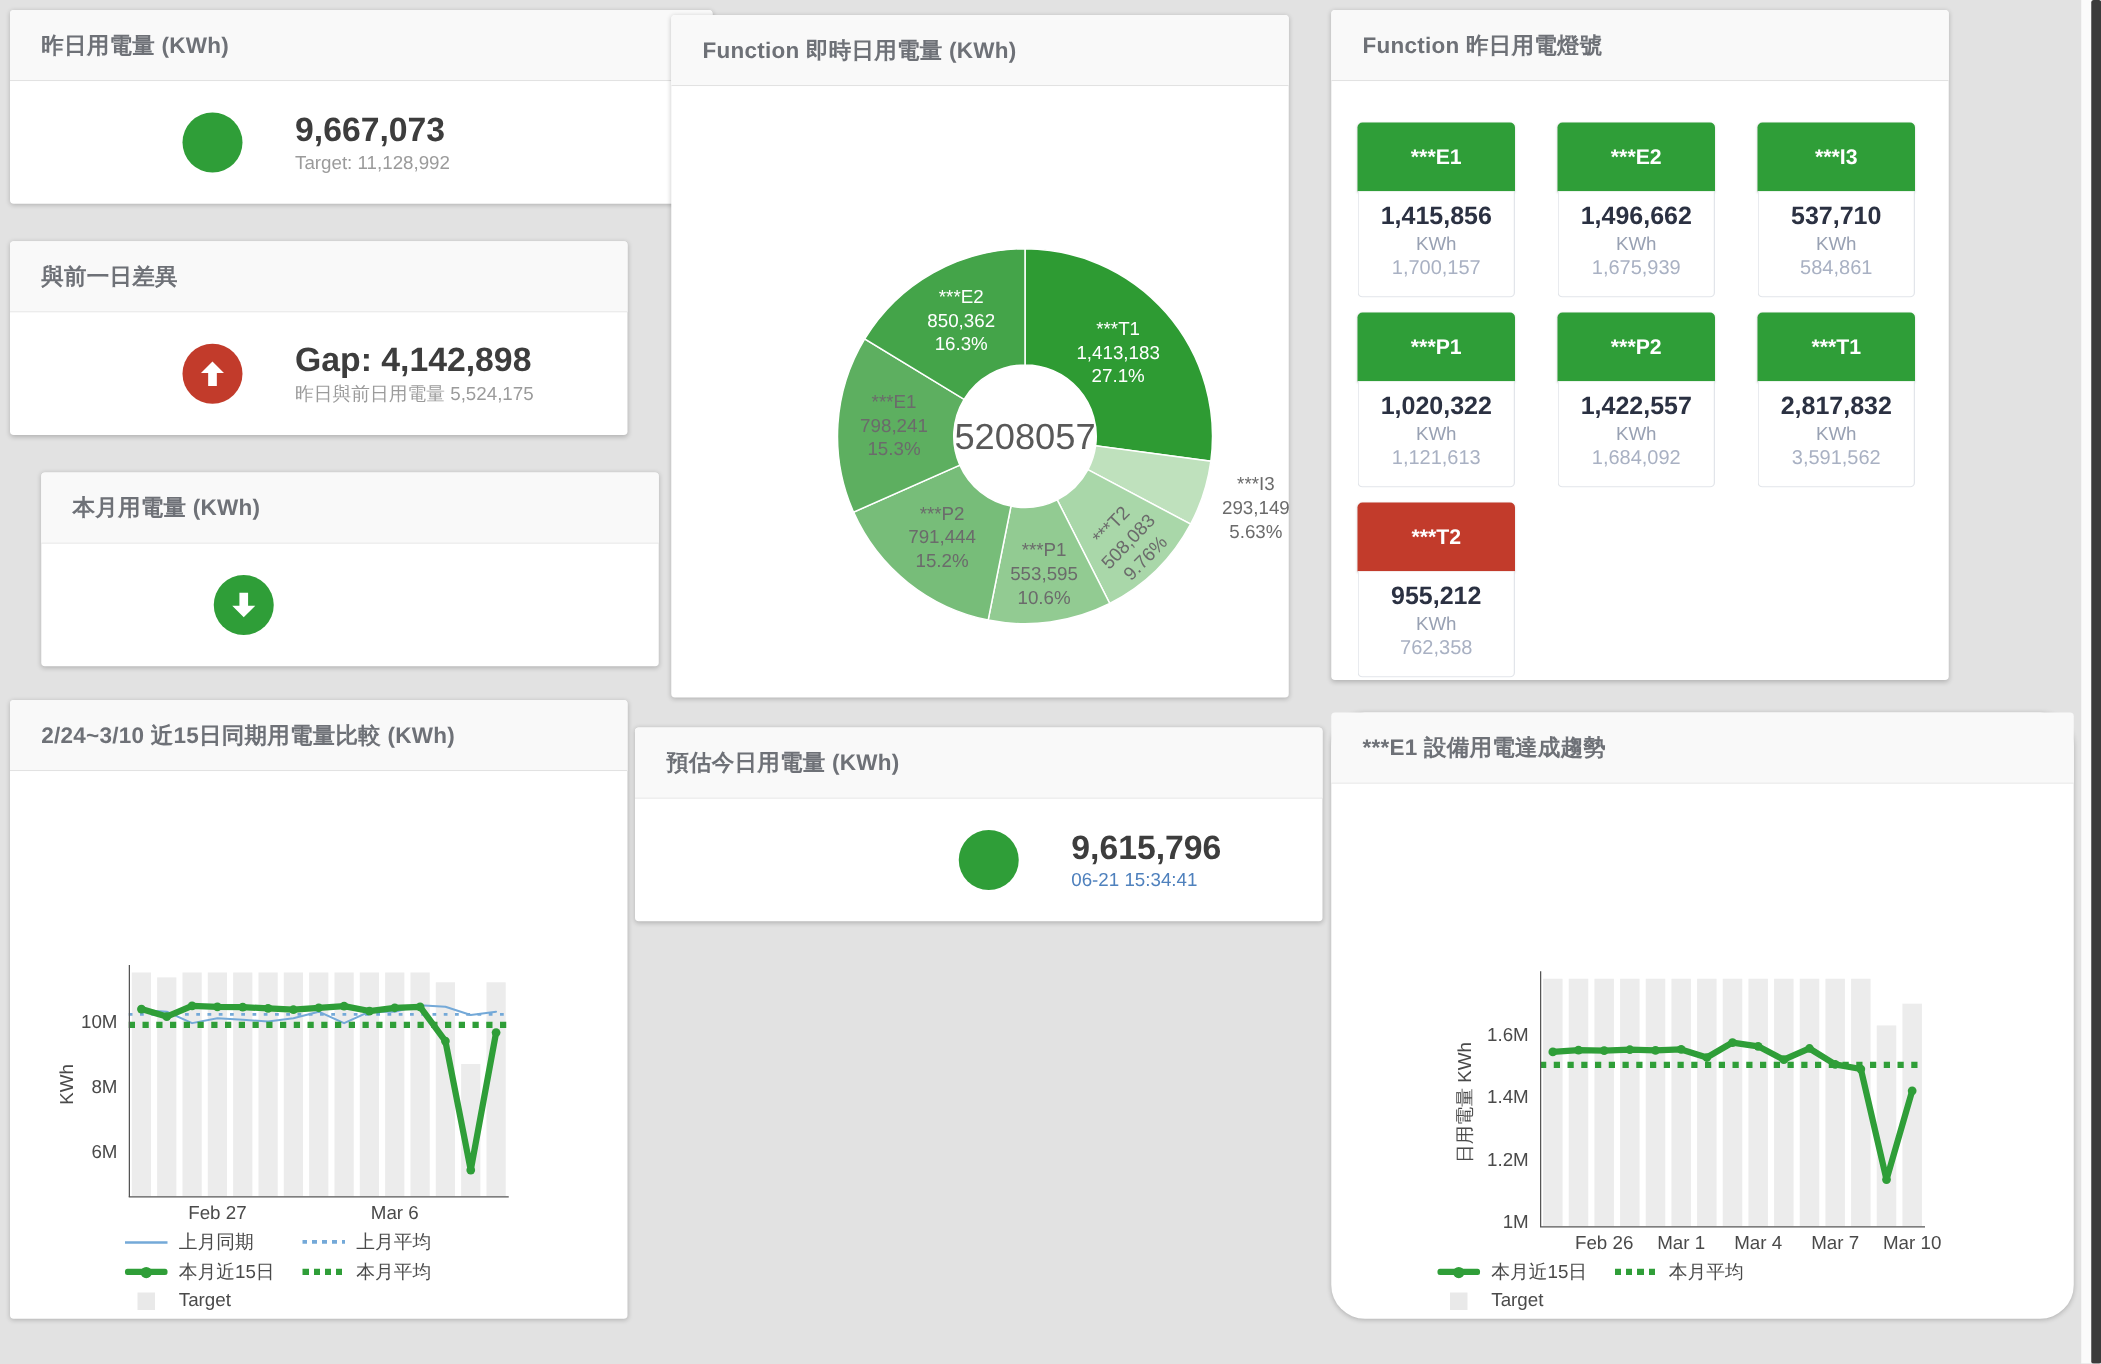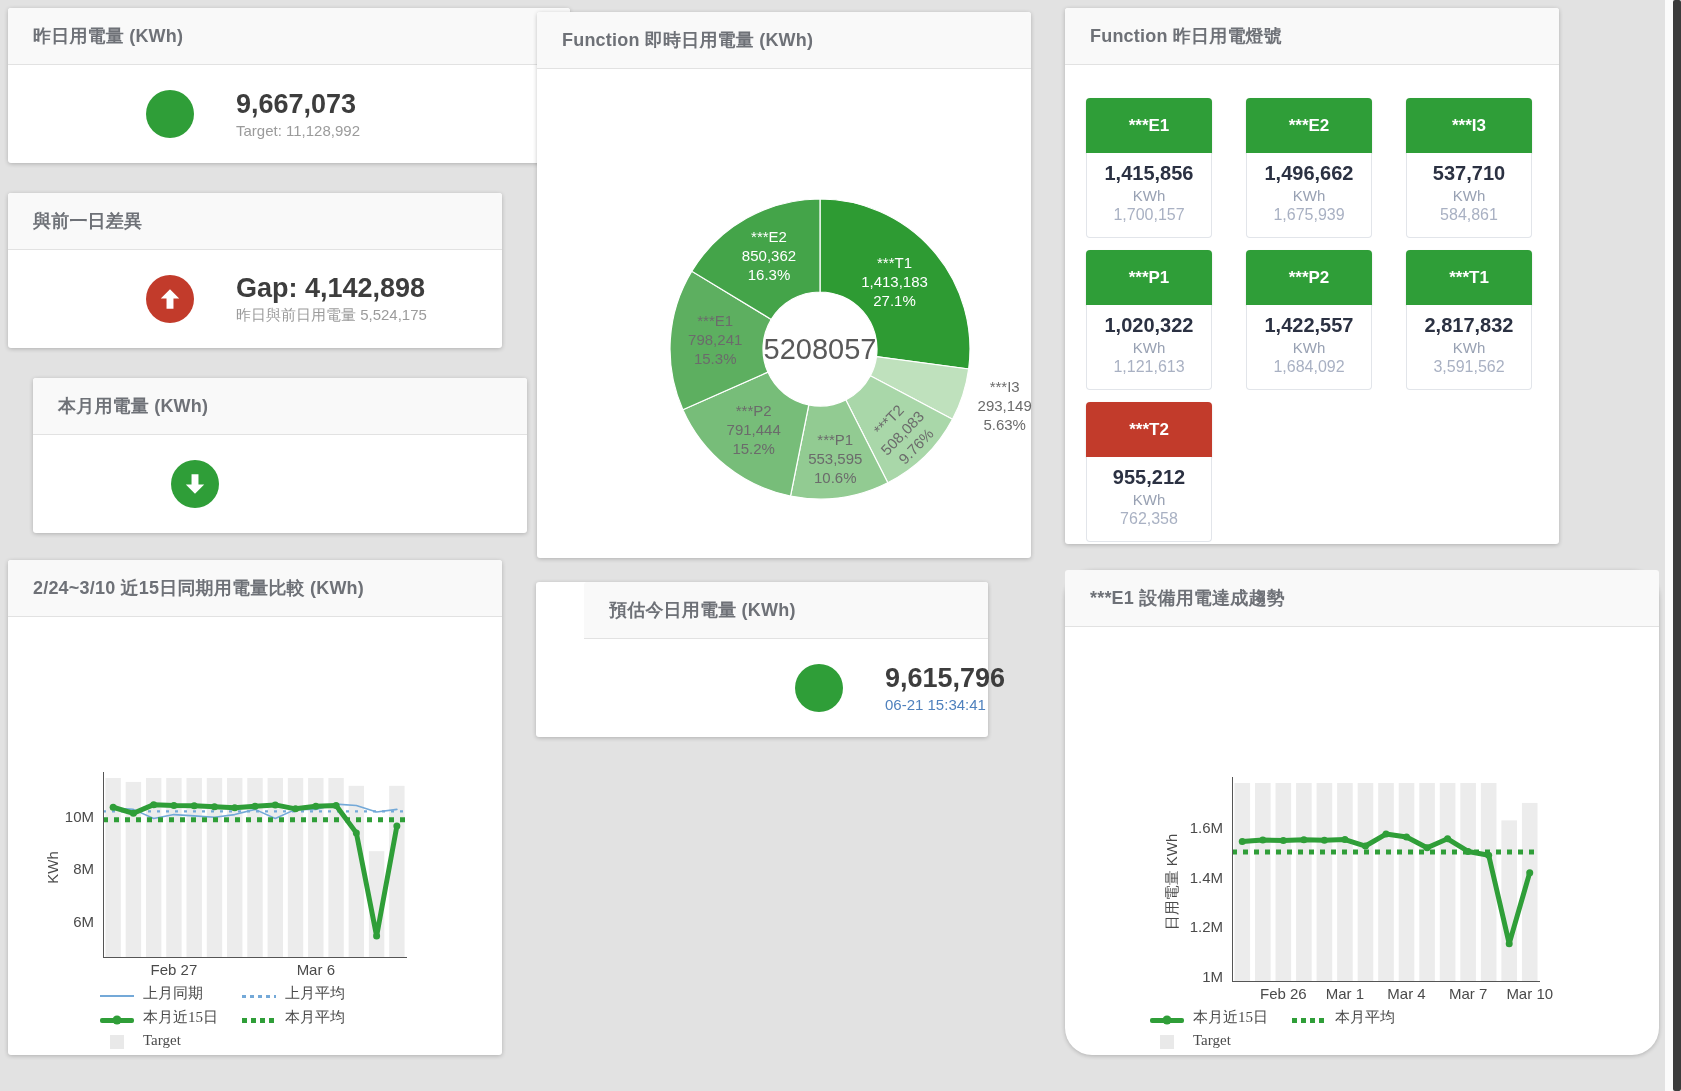--- a/index.html
+++ b/index.html
@@ -25,21 +25,21 @@
     display:flex;align-items:center;justify-content:center;box-shadow:0 1px 2px rgba(0,0,0,.15);}
   .tile-body{background:#fff;border:1px solid #e2e5ea;border-top:none;border-radius:0 0 4px 4px;height:84px;}
   .tile-value{font-size:20px;font-weight:bold;color:#2b3142;padding-top:9px;white-space:nowrap;}
   .tile-unit{font-size:15px;color:#98a1b3;margin-top:2px;}
   .tile-prev{font-size:16px;color:#a9b1c3;margin-top:2px;white-space:nowrap;}
   
   svg{overflow:visible;display:block;}
   .chart-svg{position:absolute;left:0;}
   .legend{position:absolute;display:flex;flex-direction:column;gap:5px;}
   .legend-row{display:flex;}
-  .legend-item{display:flex;align-items:flex-end;width:142px;font-size:15px;color:#4a4a4a;white-space:nowrap;font-family:Liberation Serif, serif;}
+  .legend-item{display:flex;align-items:center;width:142px;font-size:15px;color:#4a4a4a;white-space:nowrap;}
   .mk{width:34px;margin-right:9px;display:flex;align-items:center;justify-content:center;height:14px;position:relative;flex:none;}
   .mk-line{width:34px;height:0;border-top:2px solid #74a9d8;}
   .mk-dotthin{width:34px;height:3px;}
   .mk-thick{width:34px;height:5px;border-radius:2px;position:relative;}
   .mk-knob{position:absolute;width:9px;height:9px;border-radius:50%;left:50%;top:50%;transform:translate(-50%,-50%);}
   .mk-dotthick{width:34px;height:5px;}
   .mk-square{width:14px;height:14px;}
   
   .scroll-gutter{position:absolute;right:0;top:0;width:16px;height:100%;background:#fbfbfb;}
   .scroll-thumb{position:absolute;right:0;top:0;width:8px;height:100%;background:#3b3b3b;border-radius:2px;}
@@ -204,21 +204,21 @@
         <path d="M253.5195961686726 427.07449061595236 A150 150 0 0 1 145.8462917812352 340.735988687449 L230.88159087686938 303.0796757012306 A57 57 0 0 0 271.7974465440956 335.88830643406186 Z" fill="#77bd79" stroke="#ffffff" stroke-width="1.2"></path>
         <text x="216.6887704575957" y="362.6971634131097" text-anchor="middle" font-size="15" fill="#6b6b6b"><tspan x="216.6887704575957" dy="-16">***P2</tspan><tspan x="216.6887704575957" dy="19">791,444</tspan><tspan x="216.6887704575957" dy="19">15.2%</tspan></text>
         <path d="M145.8462917812352 340.735988687449 A150 150 0 0 1 154.7705280339715 202.17196829346443 L234.27280065290915 250.42534795151647 A57 57 0 0 0 230.88159087686938 303.0796757012306 Z" fill="#5daf60" stroke="#ffffff" stroke-width="1.2"></path>
         <text x="178.2170960561288" y="273.2514415547121" text-anchor="middle" font-size="15" fill="#6b6b6b"><tspan x="178.2170960561288" dy="-16">***E1</tspan><tspan x="178.2170960561288" dy="19">798,241</tspan><tspan x="178.2170960561288" dy="19">15.3%</tspan></text>
         <path d="M154.7705280339715 202.17196829346443 A150 150 0 0 1 282.99999999999994 130 L283 223 A57 57 0 0 0 234.27280065290915 250.42534795151647 Z" fill="#44a449" stroke="#ffffff" stroke-width="1.2"></path>
         <text x="231.98980464449247" y="189.36910035869136" text-anchor="middle" font-size="15" fill="#ffffff"><tspan x="231.98980464449247" dy="-16">***E2</tspan><tspan x="231.98980464449247" dy="19">850,362</tspan><tspan x="231.98980464449247" dy="19">16.3%</tspan></text>
         <text x="283" y="290" text-anchor="middle" font-size="29" fill="#595959">5208057</text>
       </svg>
   </section>
 
-  <section class="card" style="left:536px;top:582px;width:404px;height:155px;padding-left:48px;">
+  <section class="card" style="left:508px;top:582px;width:550px;height:155px;">
     <div class="card-header">
       <span class="card-title">預估今日用電量 (KWh)</span>
     </div>
     <div class="card-body">
       <div class="stat-row pad-b">
         <div class="circle" style="background:#2f9e38"></div>
         <div class="stat-text">
           <div class="stat-value">9,615,796</div>
           <div class="stat-sub blue">06-21 15:34:41</div>
         </div>

